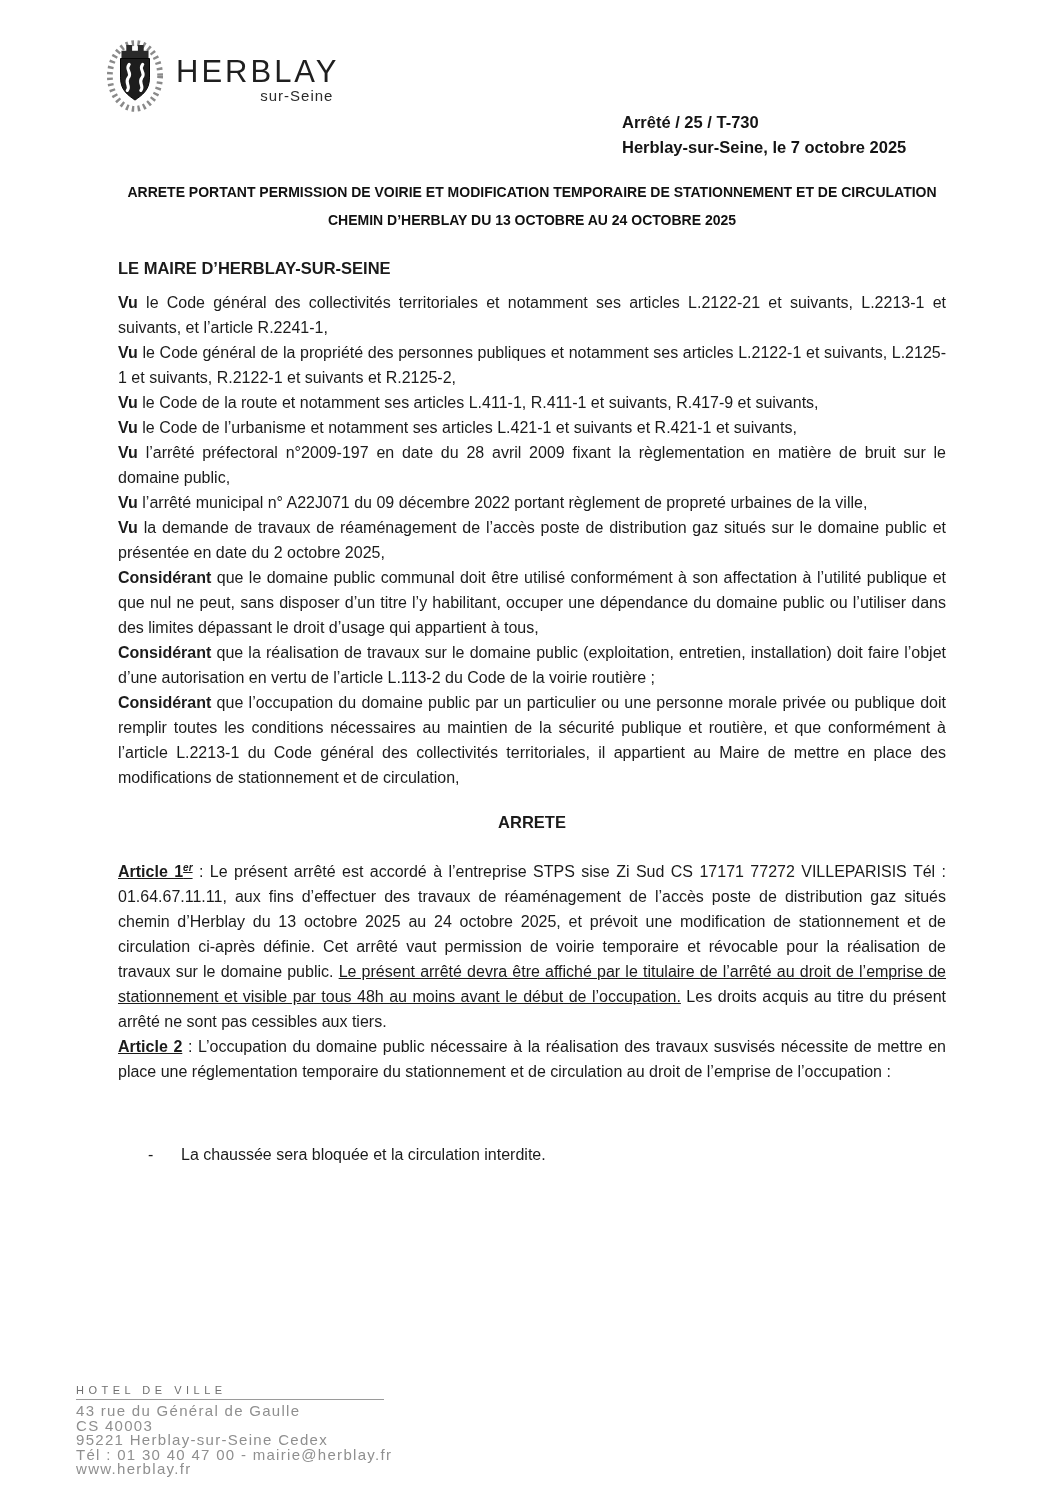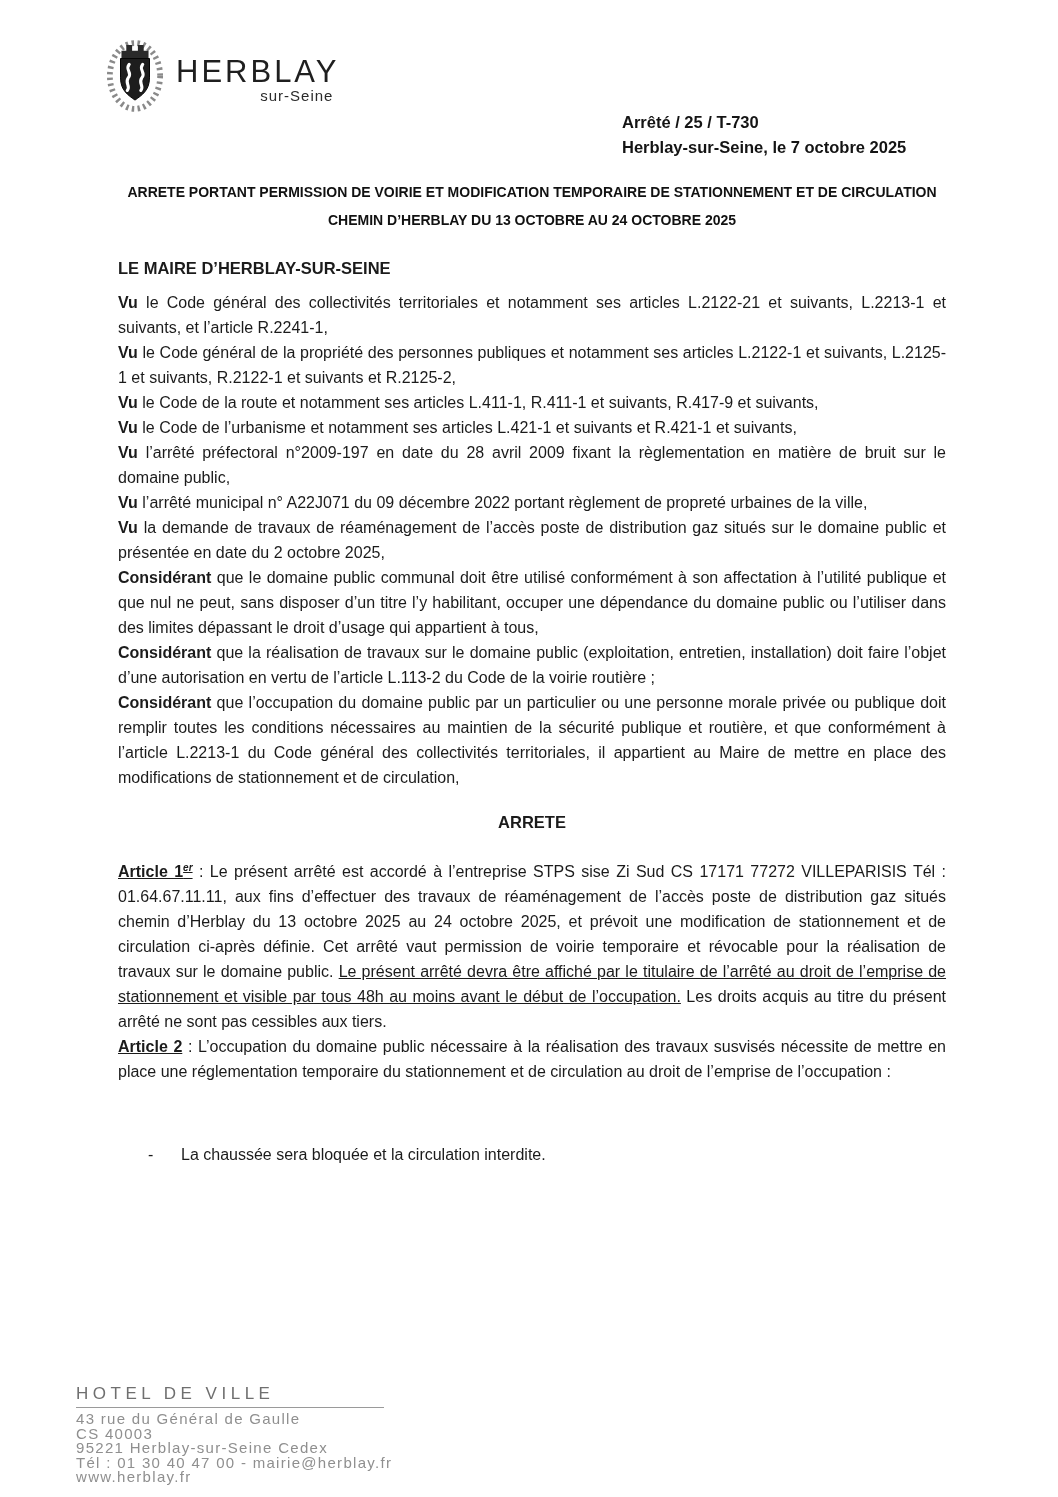--- a/index.html
+++ b/index.html
@@ -29,21 +29,21 @@
   .arrete{text-align:center;font-weight:bold;font-size:16.5px;margin:20px 0;}
   .artlabel{font-weight:bold;text-decoration:underline;}
   .artlabel sup{font-size:10px;text-decoration:underline;font-style:italic;}
   .useg{text-decoration:underline;}
   ul.bullets{margin:46px 0 0;padding:0 0 0 30px;list-style:none;}
   ul.bullets li{position:relative;padding-left:33px;line-height:50px;text-align:justify;}
   ul.bullets li + li{margin-top:-14px;}
   ul.bullets li::before{content:"-";position:absolute;left:0;top:0;}
   
   .footer{position:absolute;left:76px;top:1384px;color:#8c8c8c;}
-  .f-title{font-size:17px;letter-spacing:4.5px;color:#6f6f6f;width:308px;border-bottom:1.5px solid #9a9a9a;padding-bottom:3px;white-space:nowrap;}
+  .f-title{font-size:11px;letter-spacing:4.5px;color:#6f6f6f;width:308px;border-bottom:1.5px solid #9a9a9a;padding-bottom:3px;white-space:nowrap;}
   .f-lines{margin-top:4px;}
   .f-line{font-size:15px;letter-spacing:1.3px;line-height:14.5px;color:#8f8f8f;white-space:nowrap;}
 </style>
 </head>
 <body>
 
 <div class="page">
 
   <div class="logo">
     <svg class="crest" viewBox="0 0 60 80" aria-hidden="true">

